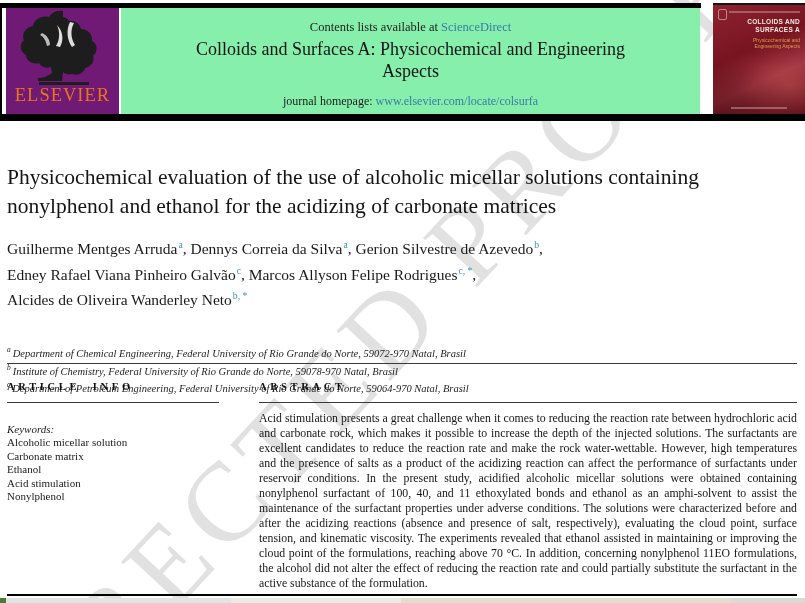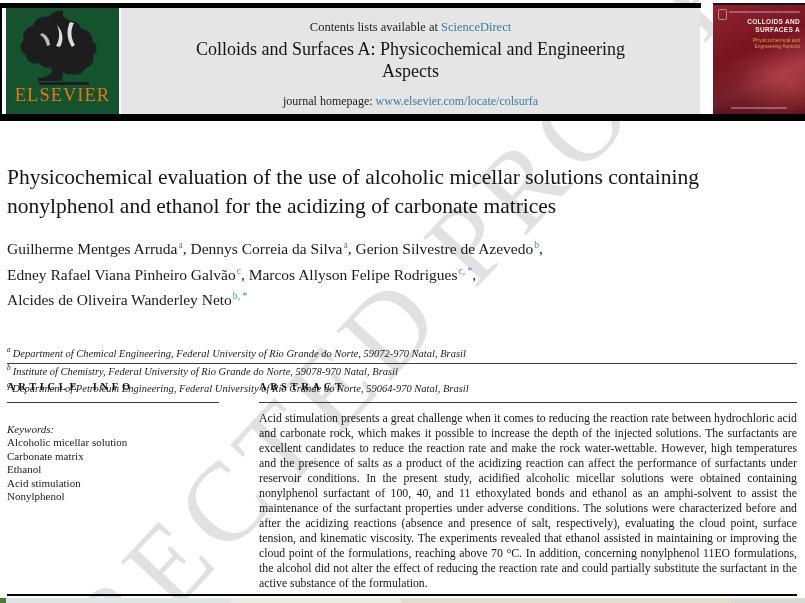--- a/index.html
+++ b/index.html
@@ -12,28 +12,28 @@
     position:absolute;left:-210px;top:905px;width:1500px;z-index:0;
     transform:rotate(-47deg);transform-origin:0 50%;
     font-size:112px;letter-spacing:9px;white-space:nowrap;
     color:#c9c9c9;opacity:.55;font-family:"Liberation Serif",serif;
   }
   
   .hdr-topbar{position:absolute;left:0;top:3px;width:701px;height:5px;background:#000;z-index:2;}
   .hdr-leftbar{position:absolute;left:0;top:3px;width:2px;height:118px;background:#000;z-index:2;}
   .hdr-botbar{position:absolute;left:0;top:114px;width:805px;height:7px;background:#000;z-index:2;}
   .graybox{
-    position:absolute;left:121px;top:8px;width:579px;height:106px;background:#e5e5e5;z-index:1;
+    position:absolute;left:121px;top:8px;width:579px;height:106px;background:#86efac;z-index:1;
     text-align:center;
   }
   .contents-line{margin-top:12px;font-size:12.5px;color:#1c1c1c;}
   .link{color:#3a7ca5;text-decoration:none;}
   .journal-title{width:470px;margin:4px auto 12px auto;font-size:18px;line-height:21.5px;color:#141414;}
   .homepage-line{margin-top:2px;font-size:12px;}
-  .logo-block{position:absolute;left:6px;top:8px;width:113px;height:106px;background:#14532d;z-index:2;text-align:center;}
+  .logo-block{position:absolute;left:6px;top:8px;width:113px;height:106px;background:#701a75;z-index:2;text-align:center;}
   .logo-block svg{display:block;margin:1px auto 0 auto;}
   .elsevier-word{font-size:18.5px;letter-spacing:1px;color:#e8751c;margin-top:-2px;font-family:"Liberation Serif",serif;}
   
   .cover{
     position:absolute;left:713px;top:3px;width:92px;height:111px;z-index:2;
     background:linear-gradient(155deg,#8e2430 0%,#771420 40%,#9e3340 65%,#5c0c15 100%);
     border-top:2px solid #151515;overflow:hidden;
   }
   .cover::before{content:"";position:absolute;inset:0;
     background:radial-gradient(90px 60px at 85% 72%,rgba(255,130,115,.22),transparent 60%),

